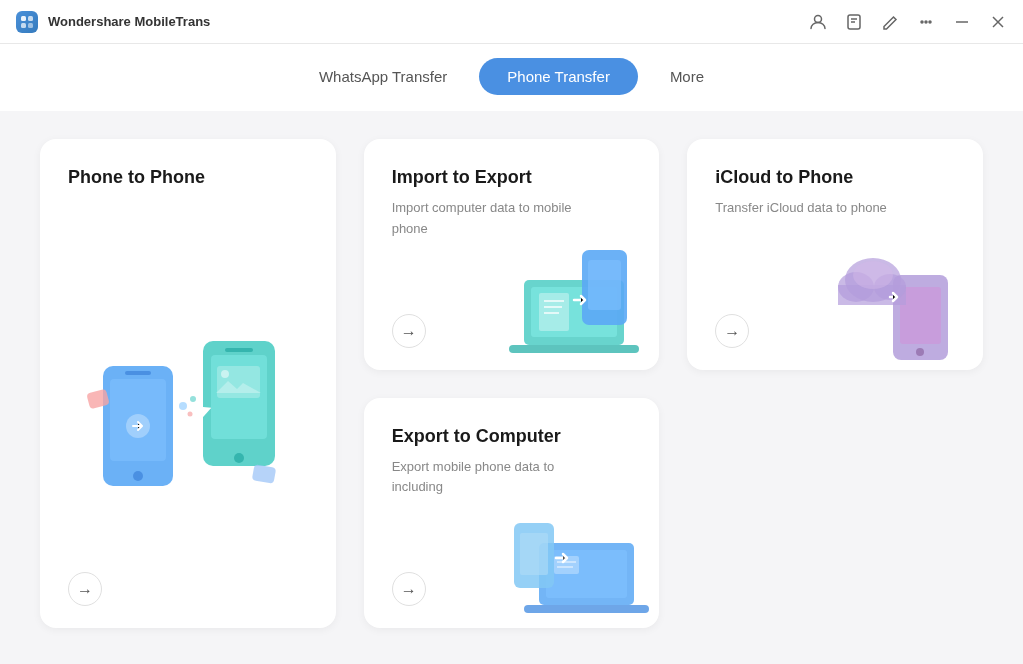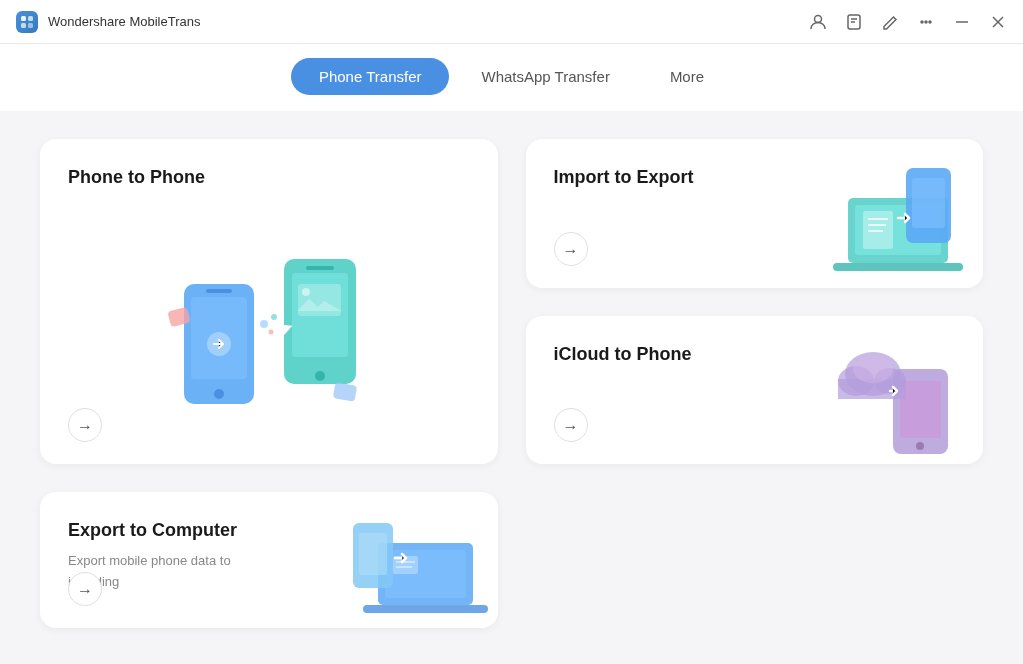--- a/index.html
+++ b/index.html
@@ -33,21 +33,21 @@
       display: flex;
       align-items: center;
       justify-content: center;
       font-size: 12px;
       color: white;
       font-weight: bold;
     }
     .app-title {
       font-size: 13px;
       color: #333;
-      font-weight: 400;
+      font-weight: 700;
     }
     .titlebar-controls {
       display: flex;
       align-items: center;
       gap: 18px;
     }
     .titlebar-icon {
       color: #666;
       font-size: 16px;
       cursor: pointer;
@@ -75,21 +75,21 @@
       transition: all 0.2s;
     }
     .nav-pill.active {
       background: #4a90e2;
       color: #fff;
     }
     
     .main-content {
       padding: 28px 40px;
       display: grid;
-      grid-template-columns: 1fr 1fr;
+      grid-template-columns: 1fr 1fr 1fr;
       grid-template-rows: auto auto;
       gap: 28px;
       height: calc(664px - 44px - 75px);
     }
     
     .card {
       background: #fff;
       border-radius: 16px;
       padding: 28px 28px 24px;
       position: relative;
@@ -184,22 +184,22 @@
     <div class="titlebar-icon close-icon">
       <svg width="18" height="18" viewBox="0 0 18 18" fill="none" stroke="#666" stroke-width="1.5">
         <line x1="4" y1="4" x2="14" y2="14"></line>
         <line x1="14" y1="4" x2="4" y2="14"></line>
       </svg>
     </div>
   </div>
 </div>
 
 <div class="nav-bar">
+  <button class="nav-pill">WhatsApp Transfer</button>
   <button class="nav-pill active">Phone Transfer</button>
-  <button class="nav-pill">WhatsApp Transfer</button>
   <button class="nav-pill">More</button>
 </div>
 
 <div class="main-content">
 
   <div class="card card-large">
     <div class="card-title">Phone to Phone</div>
 
     <div style="flex:1; display:flex; align-items:center; justify-content:center; margin-top:20px;">
       <svg width="210" height="200" viewBox="0 0 210 200">
@@ -237,20 +237,21 @@
       </svg>
     </div>
 
     <div class="arrow-btn">
       <span>→</span>
     </div>
   </div>
 
   <div class="card">
     <div class="card-title">Import to Export</div>
+    <div class="card-desc">Import computer data to mobile phone</div>
 
     <svg style="position:absolute;right:5px;bottom:5px;" width="160" height="140" viewBox="0 0 160 140">
 
       <rect x="30" y="55" width="100" height="65" rx="5" fill="#4ecdc4" opacity="0.85"></rect>
       <rect x="37" y="62" width="86" height="50" rx="3" fill="#7de8e2" opacity="0.7"></rect>
       <rect x="15" y="120" width="130" height="8" rx="4" fill="#35b5ae" opacity="0.8"></rect>
 
       <rect x="88" y="25" width="45" height="75" rx="7" fill="#5ba8f5" opacity="0.9"></rect>
       <rect x="94" y="35" width="33" height="50" rx="3" fill="#7fc0ff" opacity="0.6"></rect>
 
@@ -263,20 +264,21 @@
       <line x1="50" y1="88" x2="65" y2="88" stroke="rgba(255,255,255,0.7)" stroke-width="2"></line>
     </svg>
 
     <div class="arrow-btn">
       <span>→</span>
     </div>
   </div>
 
   <div class="card">
     <div class="card-title">iCloud to Phone</div>
+    <div class="card-desc">Transfer iCloud data to phone</div>
 
     <svg style="position:absolute;right:5px;bottom:5px;" width="160" height="140" viewBox="0 0 160 140">
 
       <rect x="75" y="50" width="55" height="85" rx="8" fill="#b39ddb" opacity="0.85"></rect>
       <rect x="82" y="62" width="41" height="57" rx="3" fill="#ce93d8" opacity="0.6"></rect>
       <circle cx="102" cy="127" r="4" fill="#9c7bb5"></circle>
 
       <ellipse cx="55" cy="55" rx="28" ry="22" fill="#b39ddb" opacity="0.7"></ellipse>
       <ellipse cx="38" cy="62" rx="18" ry="15" fill="#b39ddb" opacity="0.7"></ellipse>
       <ellipse cx="72" cy="62" rx="16" ry="13" fill="#b39ddb" opacity="0.7"></ellipse>

